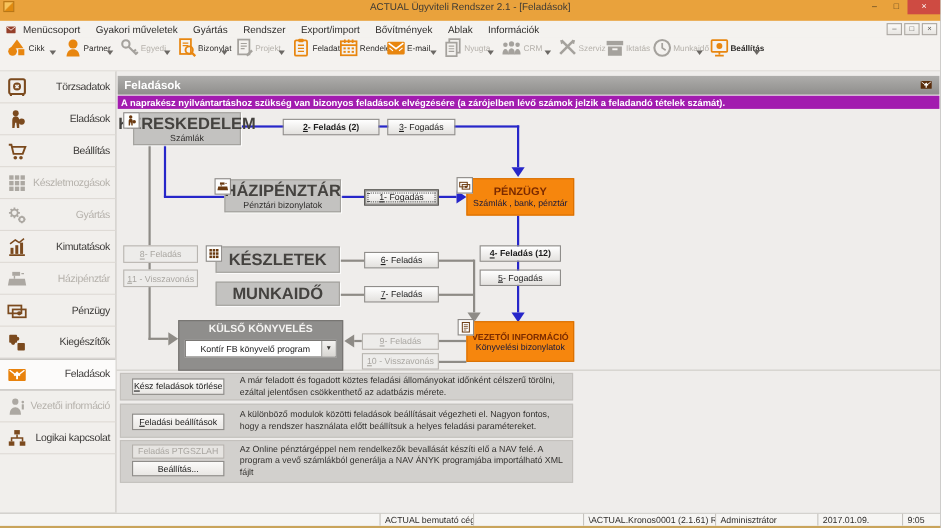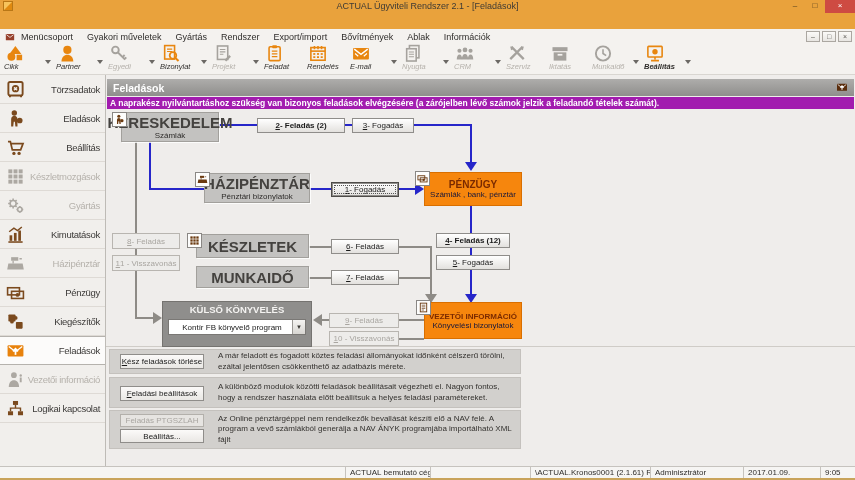--- a/index.html
+++ b/index.html
@@ -1,21 +1,21 @@
 <!DOCTYPE html>
 <html><head>
 <meta charset="utf-8">
 <style>
   * { margin:0; padding:0; box-sizing:border-box; }
   body { font-family:"Liberation Sans", sans-serif; background:#888; }
   .win { width:855px; height:480px; position:relative; background:#EFEDEB; overflow:hidden;
          border-bottom:2px solid #C9A45B; display:flex; flex-direction:column; }
 
   
-  .titlebar { height:29px; background:#E9A23C; position:relative; flex:0 0 auto; }
+  .titlebar { height:19px; background:#E9A23C; position:relative; flex:0 0 auto; }
   .app-logo { position:absolute; left:3px; top:1px; width:10px; height:10px;
               background:linear-gradient(135deg,#F7C35C 45%,#E08A10 55%); border:1px solid #B97716; }
   .title-text { position:absolute; left:0; right:0; top:1px; text-align:center;
                 font-size:9px; color:#3E3A34; }
   .win-controls { position:absolute; right:0; top:0; height:13px; display:flex; }
   .wbtn { width:20px; height:13px; font-size:8px; line-height:12px; text-align:center; color:#4A3A1E; cursor:default; }
   .wbtn.close { width:30px; background:#CE4B42; color:#fff; }
 
   
   .menubar { height:15px; background:#F4F2EF; display:flex; align-items:center; position:relative; flex:0 0 auto; }
@@ -23,21 +23,21 @@
   .menu-logo svg { width:12px; height:10px; display:block; }
   .menu-item { font-size:9px; color:#2F2D2B; margin-right:14px; white-space:nowrap; cursor:default; }
   .mdi-controls { position:absolute; right:3px; top:2px; display:flex; gap:2px; }
   .mdibtn { width:14px; height:11px; font-size:7px; line-height:9px; text-align:center; color:#5A5854;
             background:linear-gradient(#FBFAF8,#E8E6E2); border:1px solid #ABA7A1; }
 
   
   .toolbar { height:31px; background:#F4F2EF; border-bottom:1px solid #D9D6D1; display:flex;
              align-items:flex-start; padding-left:4px; flex:0 0 auto; }
   .tb-item { display:flex; align-items:center; margin-right:3px; }
-  .tb-col { display:flex; flex-direction:column; align-items:flex-start; width:40px;font-style:italic; }
+  .tb-col { display:flex; flex-direction:row; align-items:center; width:40px; }
   .tb-icon { width:22px; height:19px; color:#E8860F; }
   .tb-icon svg { width:20px; height:19px; display:block; margin:0 auto; }
   .tb-label { font-size:7.5px; color:#2F2D2B; white-space:nowrap; margin-top:-1px; }
   .tb-item.disabled .tb-icon { color:#A5A29D; }
   .tb-item.disabled .tb-label { color:#B5B1AB; }
   .tb-item.active .tb-label { font-weight:bold; }
   .tb-arrow { width:0; height:0; border-left:3.5px solid transparent; border-right:3.5px solid transparent;
               border-top:4px solid #6B6864; margin:9px 2px 0 1px; }
 
   

